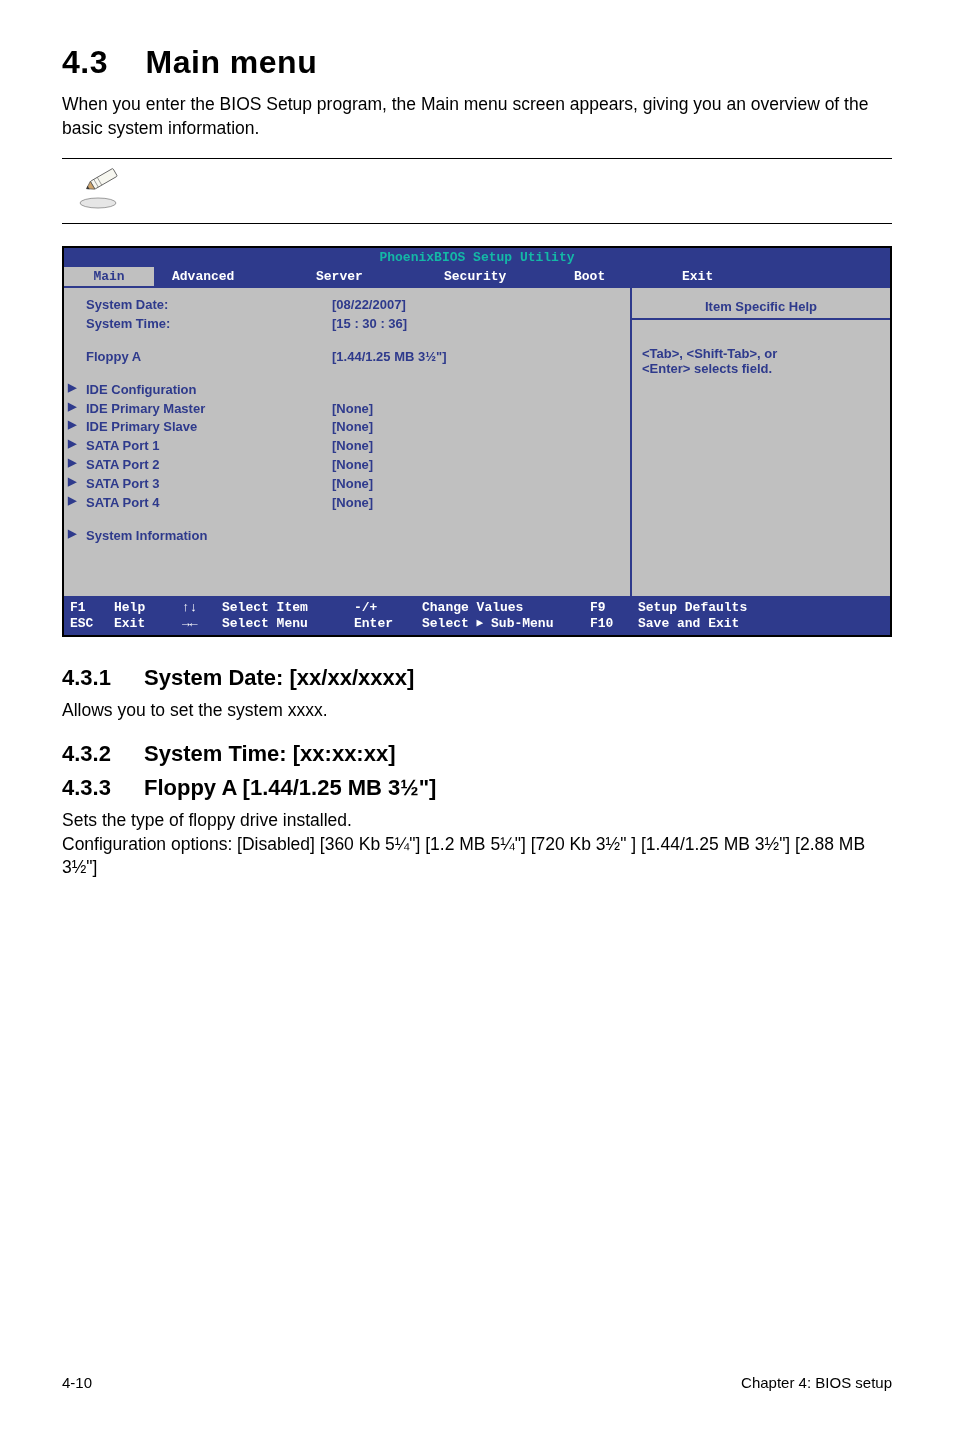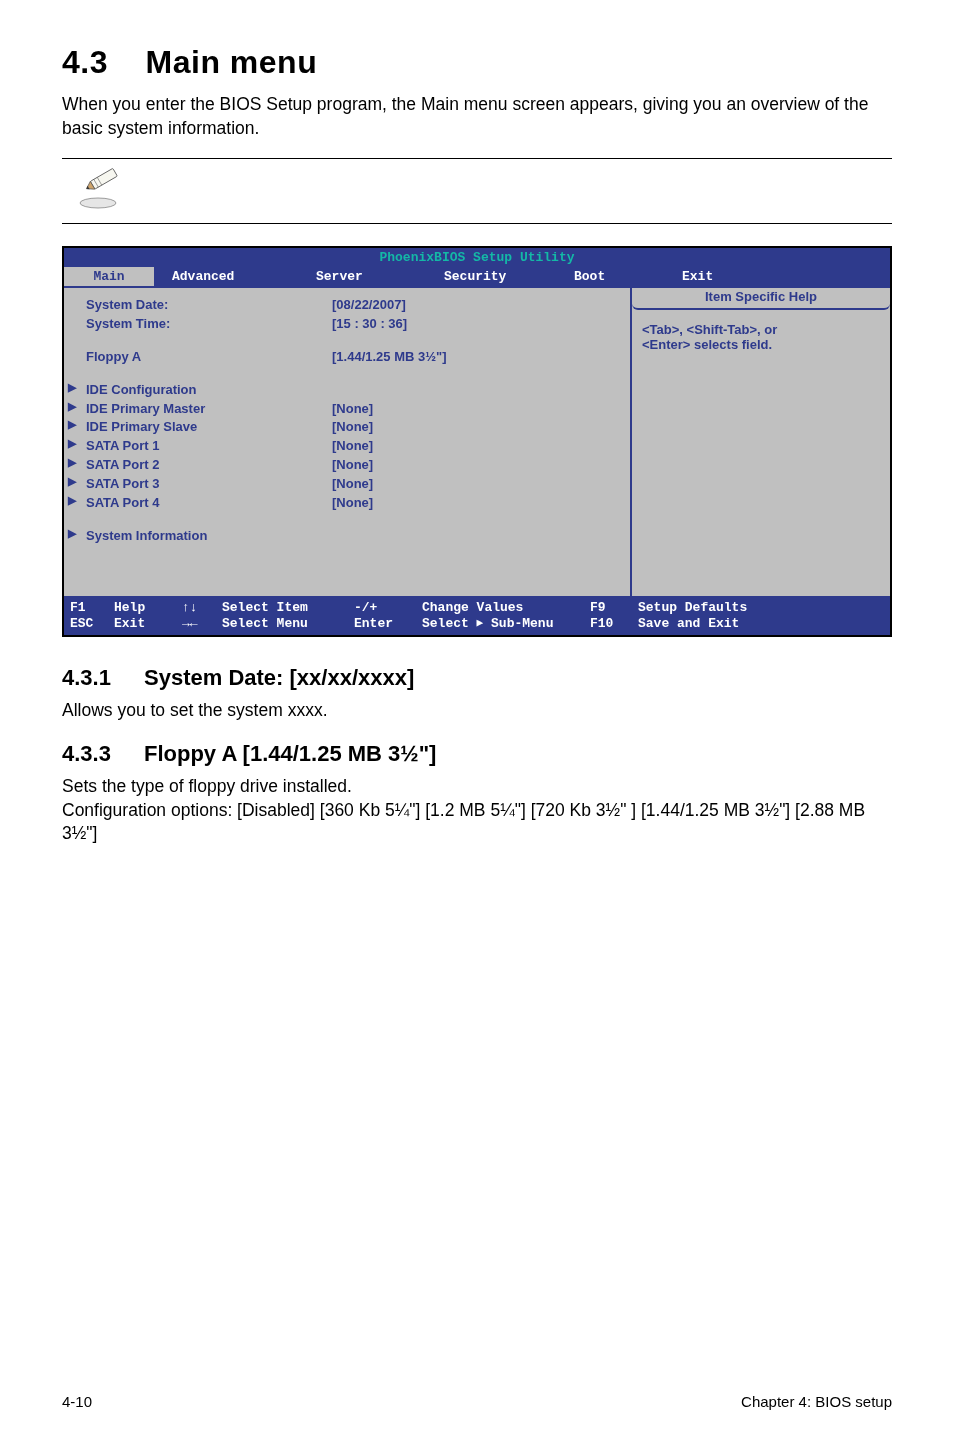--- a/index.html
+++ b/index.html
@@ -88,23 +88,22 @@
     width: 238px;
     border-left: 2px solid #2e3a8c;
     border-top: 2px solid #2e3a8c;
     padding: 6px 10px 0 10px;
     color: #2e3a8c;
   }
   .bios-right-header {
     text-align: center;
     border-bottom: 2px solid #2e3a8c;
     padding-bottom: 4px;
-    margin: -6px -10px 12px -10px;
-    padding-top: 1px;
-    border-radius: 6px;
+    margin: -6px -10px 26px -10px;
+    padding-top: 11px;
   }
   .bios-row { display: flex; padding-left: 0; line-height: 1.45; }
   .bios-arrow { width: 18px; text-align: left; }
   .bios-label { width: 246px; }
   .bios-value { flex: 1; }
   .bios-spacer { height: 14px; }
   .bios-footer {
     background: #2e3a8c;
     color: #fff;
     font-family: "Courier New", monospace;
@@ -130,21 +129,21 @@
     display: flex;
   }
   .h2-num { width: 82px; display: inline-block; }
   .section-gap { margin-bottom: 18px; }
   .footer-page {
     display: flex;
     justify-content: space-between;
     font-size: 15px;
     padding: 0 62px;
     position: absolute;
-    bottom: 28px;
+    bottom: 47px;
     width: 830px;
   }
   html, body { height: 1438px; position: relative; }
   .tri { font-size: 11px; position: relative; top:-1px;}
 </style>
 </head>
 <body>
 
 <div class="page">
 
@@ -277,20 +276,24 @@
     </div>
   </div>
 
   <div id="sections">
       <div class="h2">
         <span class="h2-num">4.3.1</span>
         <span>System Date: [xx/xx/xxxx]</span>
       </div>
       <div class="bodytext section-gap" style="white-space: pre-line;">Allows you to set the system xxxx.</div>
       <div class="h2">
+        <span class="h2-num">4.3.2</span>
+        <span>System Time: [xx:xx:xx]</span>
+      </div>
+      <div class="h2">
         <span class="h2-num">4.3.3</span>
         <span>Floppy A [1.44/1.25 MB 3½"]</span>
       </div>
       <div class="bodytext section-gap" style="white-space: pre-line;">Sets the type of floppy drive installed.
 Configuration options: [Disabled] [360 Kb  5¼"] [1.2 MB  5¼"] [720 Kb  3½" ] [1.44/1.25 MB  3½"] [2.88 MB  3½"]</div>
     </div>
 
 </div>
 
 <div class="footer-page">

